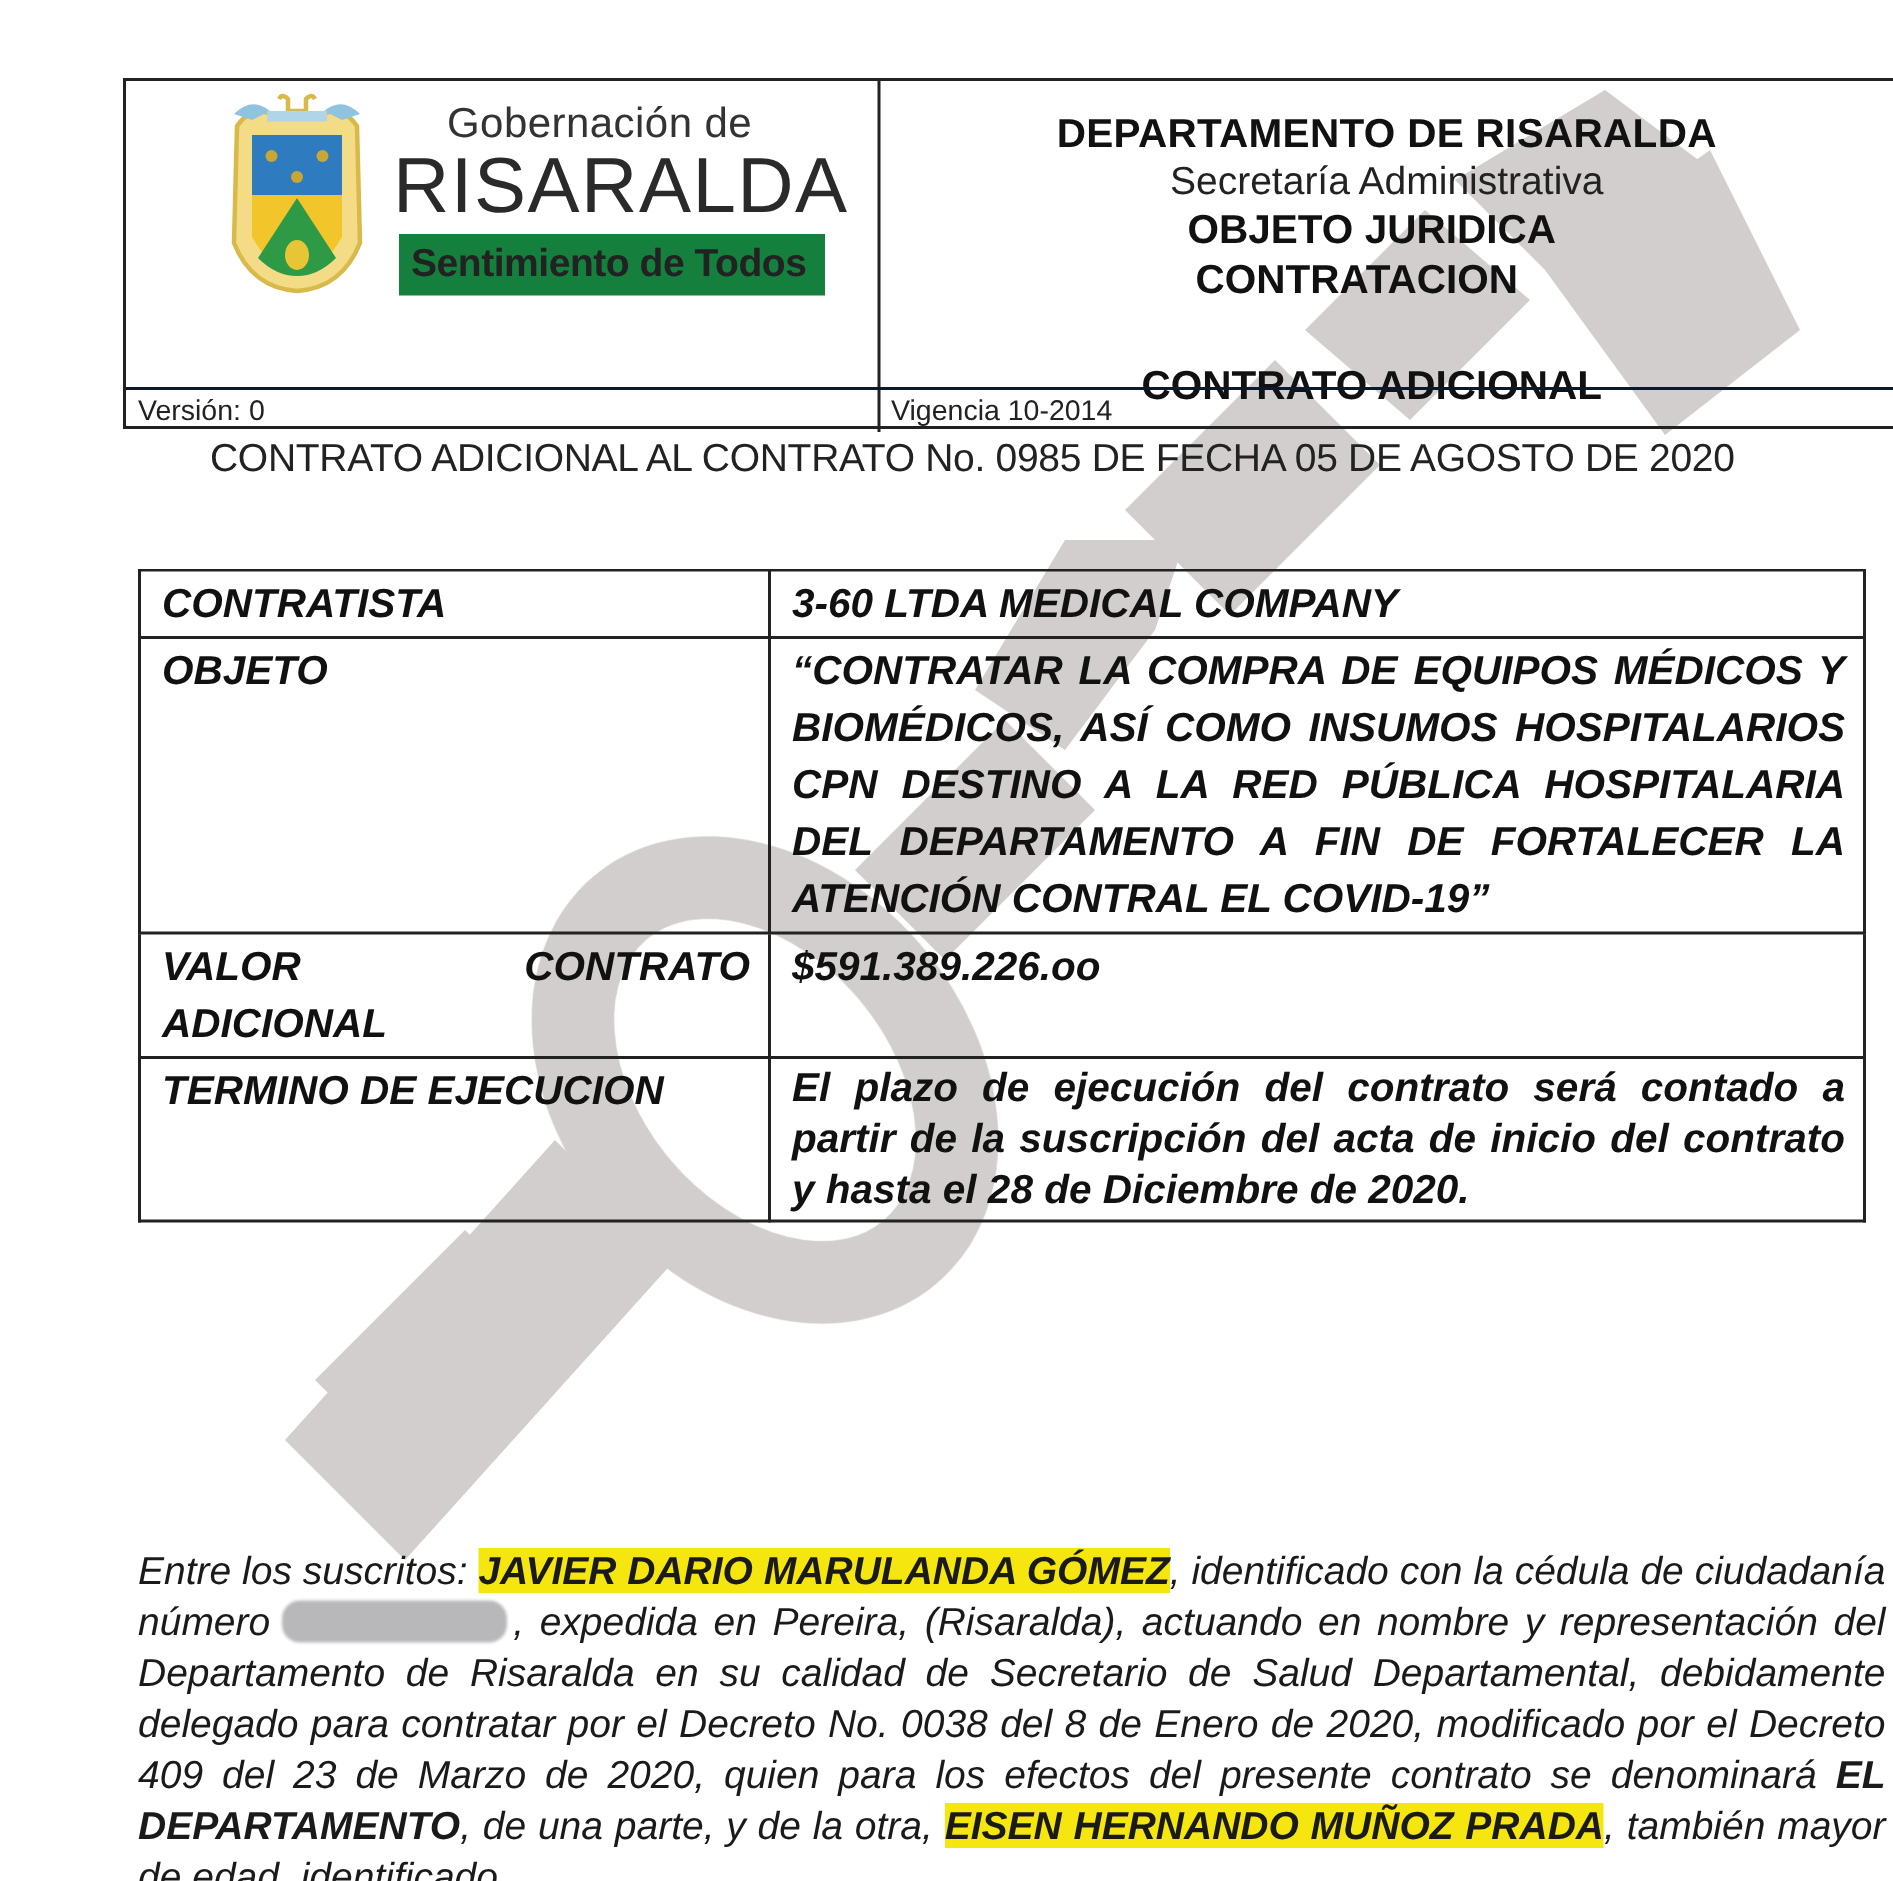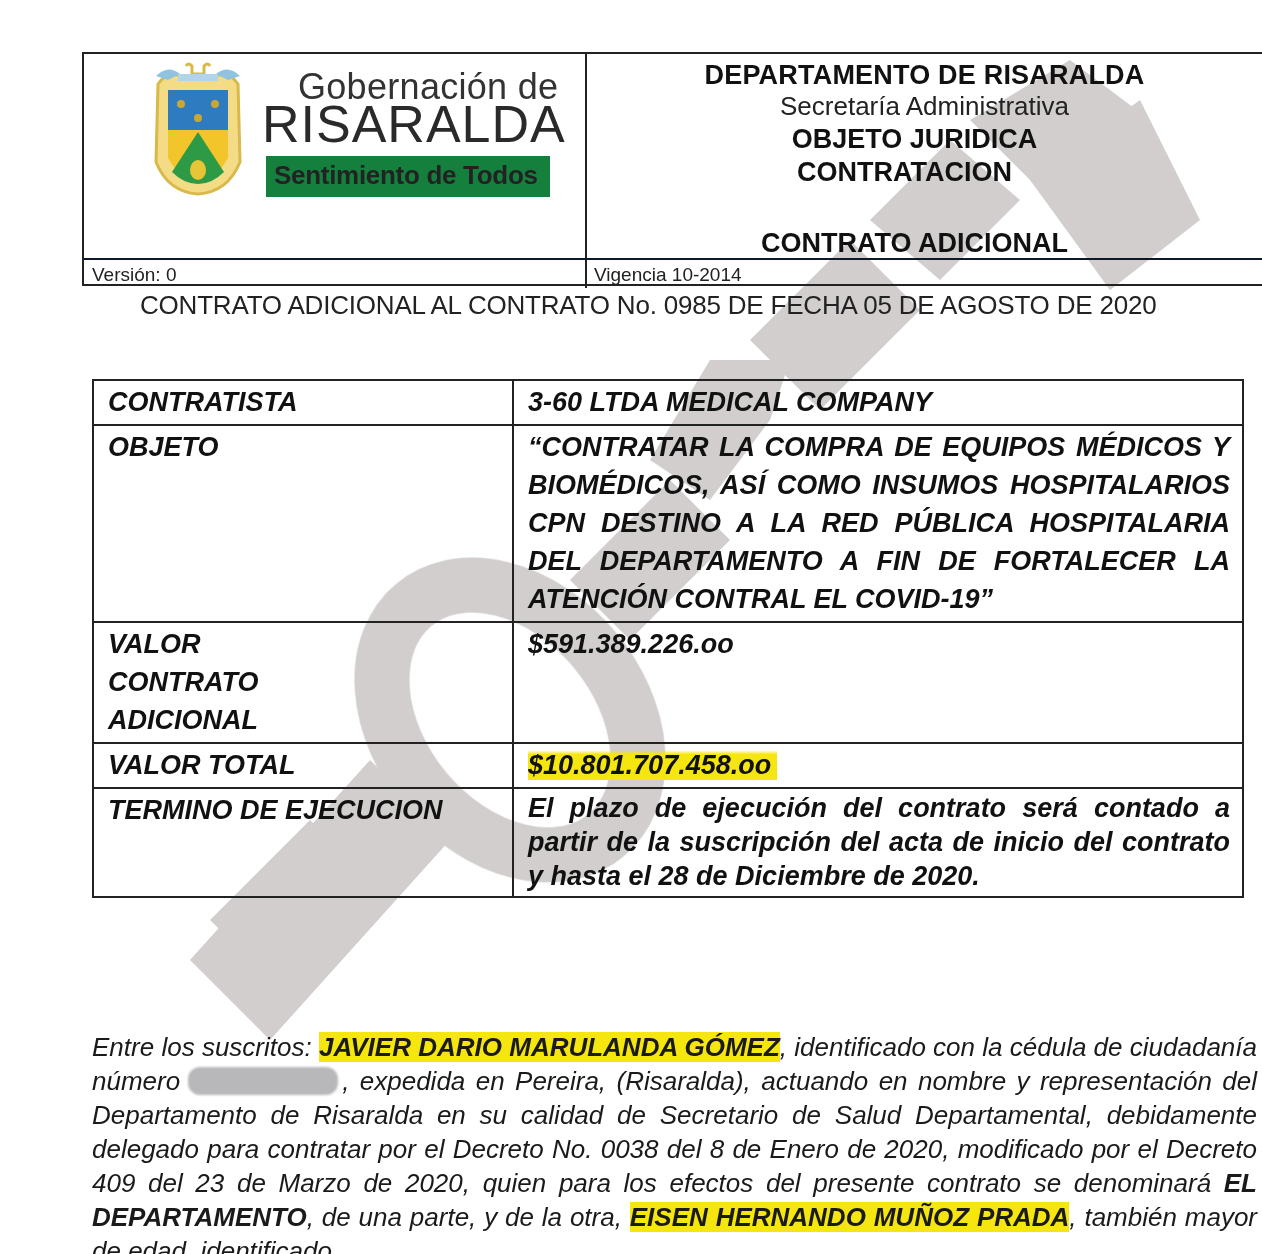--- a/index.html
+++ b/index.html
@@ -29,28 +29,28 @@
     position: absolute; left: 0; top: 204px; right: 0; height: 28px; border-top: 2px solid #0f172a;
   }
   .version-cell {
     position: absolute; left: 0; top: 0; width: 503px; height: 28px;
     border-right: 2px solid #222; box-sizing: border-box;
     font-size: 19px; padding: 4px 8px; color: #222;
   }
   .vigencia-cell { position: absolute; left: 510px; top: 4px; font-size: 19px; color: #222; }
 
   .shield { position: absolute; left: 64px; top: 8px; width: 100px; height: 136px; }
-  .gob-text { position: absolute; left: 214px; top: 12px; font-size: 36px; color: #333; letter-spacing: 0.3px; }
+  .gob-text { position: absolute; left: 214px; top: 12px; font-size: 28px; color: #333; letter-spacing: 0.3px; }
   .ris-text { position: absolute; left: 178px; top: 40px; font-size: 52px; color: #2a2a2a; letter-spacing: 1px; font-weight: normal; }
   .slogan {
     position: absolute; left: 182px; top: 102px; background: #15803d; padding: 4px 12px 6px 8px;
     font-size: 26px; color: #222; font-weight: bold; letter-spacing: -0.3px;
   }
 
-  .h-dept { font-size: 27px; font-weight: bold; margin-top: 6px; letter-spacing: 0.2px; }
+  .h-dept { font-size: 27px; font-weight: bold; margin-top: 20px; letter-spacing: 0.2px; }
   .h-sec { font-size: 26px; margin-top: 0px; color: #222; }
   .h-gest { font-size: 27px; font-weight: bold; margin-top: 2px; margin-left: -20px; }
   .h-cont { font-size: 27px; font-weight: bold; margin-top: 2px; margin-left: -40px; }
   .h-adic { font-size: 27px; font-weight: bold; margin-top: 40px; margin-left: -20px; }
 
   .doc-title {
     position: absolute; left: 140px; top: 290px; font-size: 26px; color: #222; white-space: nowrap; letter-spacing: -0.2px;
   }
 
   
@@ -60,21 +60,21 @@
   }
   .contract-table td {
     border: 2px solid #222; vertical-align: top; padding: 2px 12px 3px 14px;
     font-size: 27px; line-height: 38px;
   }
   .contract-table td.label { width: 392px; }
   .contract-table td.value { text-align: justify; text-align-last: left; }
   .term-value { line-height: 34px !important; border-radius: 28px; }
   .hl { background: #f5e60f; }
   .hl-total { background: linear-gradient(180deg, rgba(0,0,0,0) 0%, #f5e60f 15%, #f5e60f 100%); padding: 0 6px 0 0; }
-  .label-spread { display: flex; justify-content: space-between; flex-direction: column; }
+  .label-spread { display: flex; justify-content: space-between; }
 
   
   .body-text {
     position: absolute; left: 92px; top: 1004px; width: 1165px;
     font-style: italic; font-size: 26px; line-height: 34px; text-align: justify; color: #1a1a1a;
   }
   .body-text b { font-weight: bold; }
   .redacted {
     display: inline-block; width: 150px; height: 28px; background: #b8b8bb; border-radius: 12px;
     vertical-align: -5px; margin: 0 4px 0 8px; filter: blur(1px);
@@ -148,25 +148,19 @@
     <td class="label">
       <div class="label-spread">
         <span>VALOR</span>
         <span>CONTRATO</span>
       </div>
       <div>ADICIONAL</div>
     </td>
     <td class="value">$591.389.226.oo</td>
   </tr>
   <tr>
-    <td class="label">VALOR TOTAL</td>
-    <td class="value">
-      <span class="hl-total">$10.801.707.458.oo</span>
-    </td>
-  </tr>
-  <tr>
     <td class="label">TERMINO DE EJECUCION</td>
     <td class="value term-value">El plazo de ejecución del contrato será contado a partir de la suscripción del acta de inicio del contrato y hasta el 28 de Diciembre de 2020.</td>
   </tr>
 </tbody>
   </table>
 
 <p class="body-text layer"><span>Entre los suscritos: </span><b class="hl">JAVIER DARIO MARULANDA GÓMEZ</b><span>, identificado con la cédula de ciudadanía número</span><span class="redacted"></span><span>, expedida en Pereira, (Risaralda), actuando en nombre y representación del Departamento de Risaralda en su calidad de Secretario de Salud Departamental, debidamente delegado para contratar por el Decreto No. 0038 del 8 de Enero de 2020, modificado por el Decreto 409 del 23 de Marzo de 2020, quien para los efectos del presente contrato se denominará </span><b>EL DEPARTAMENTO</b><span>, de una parte, y de la otra, </span><b class="hl">EISEN HERNANDO MUÑOZ PRADA</b><span>, también mayor de edad, identificado</span></p>
 
 </body></html>

